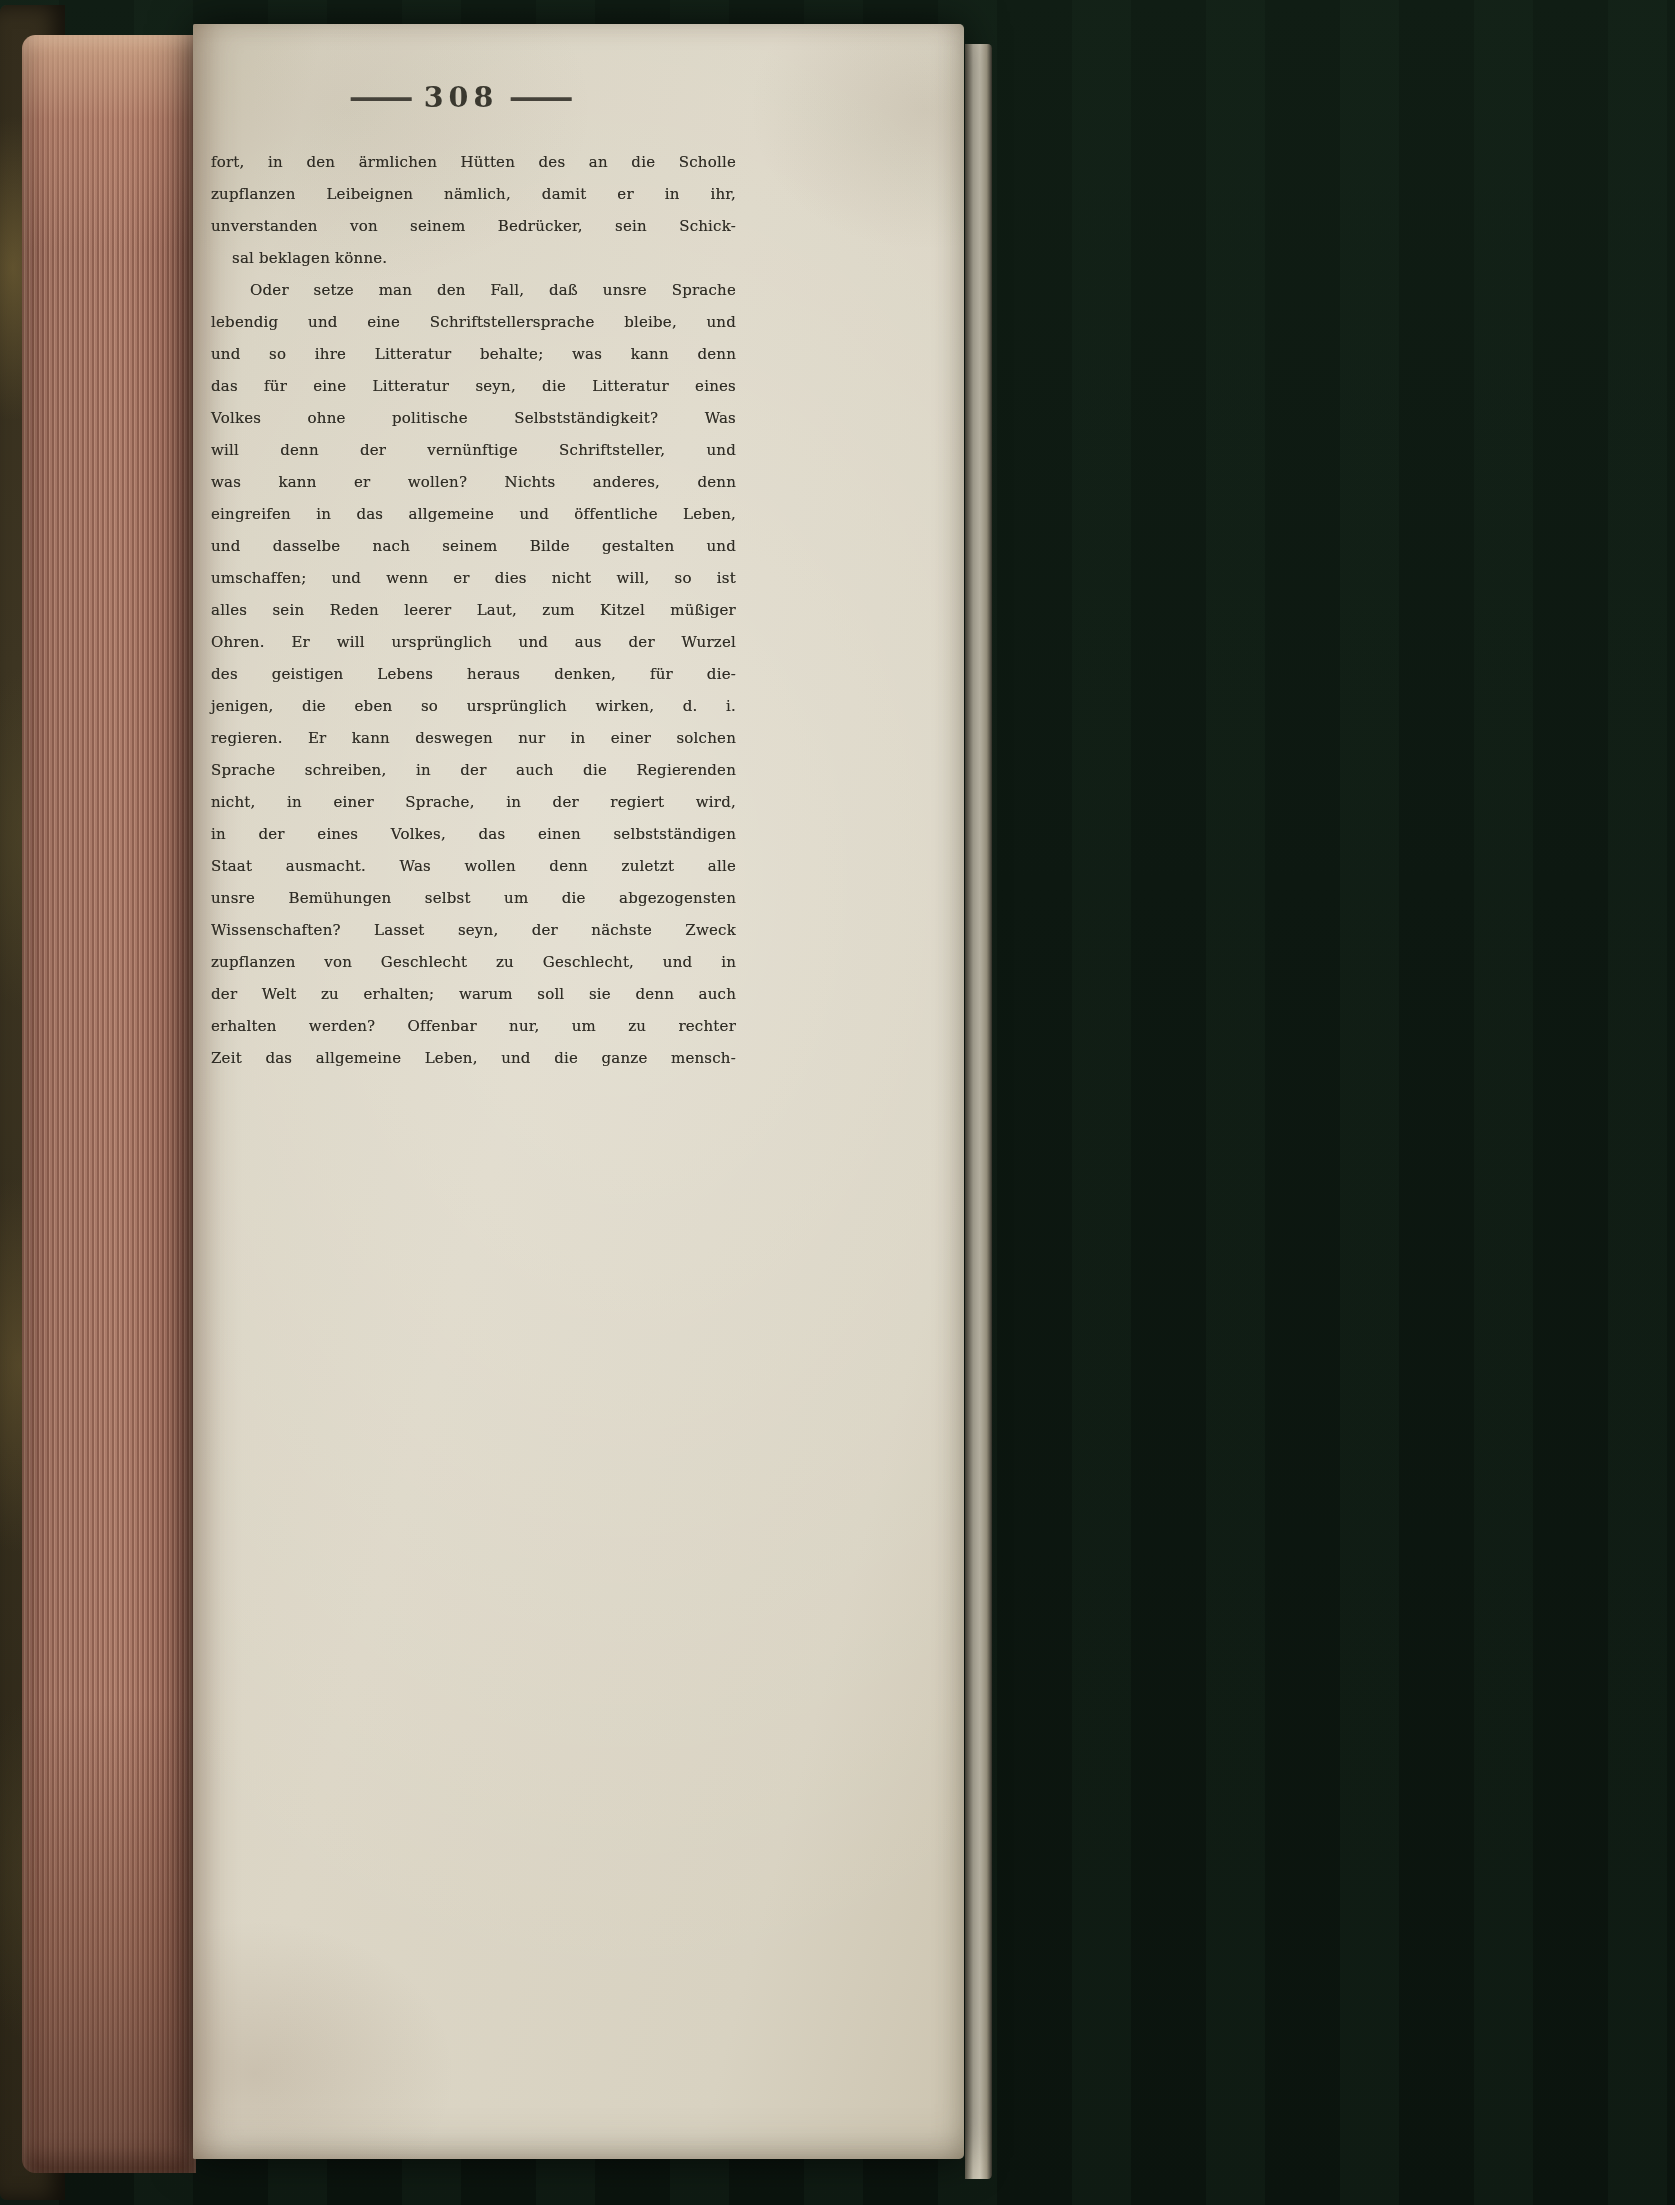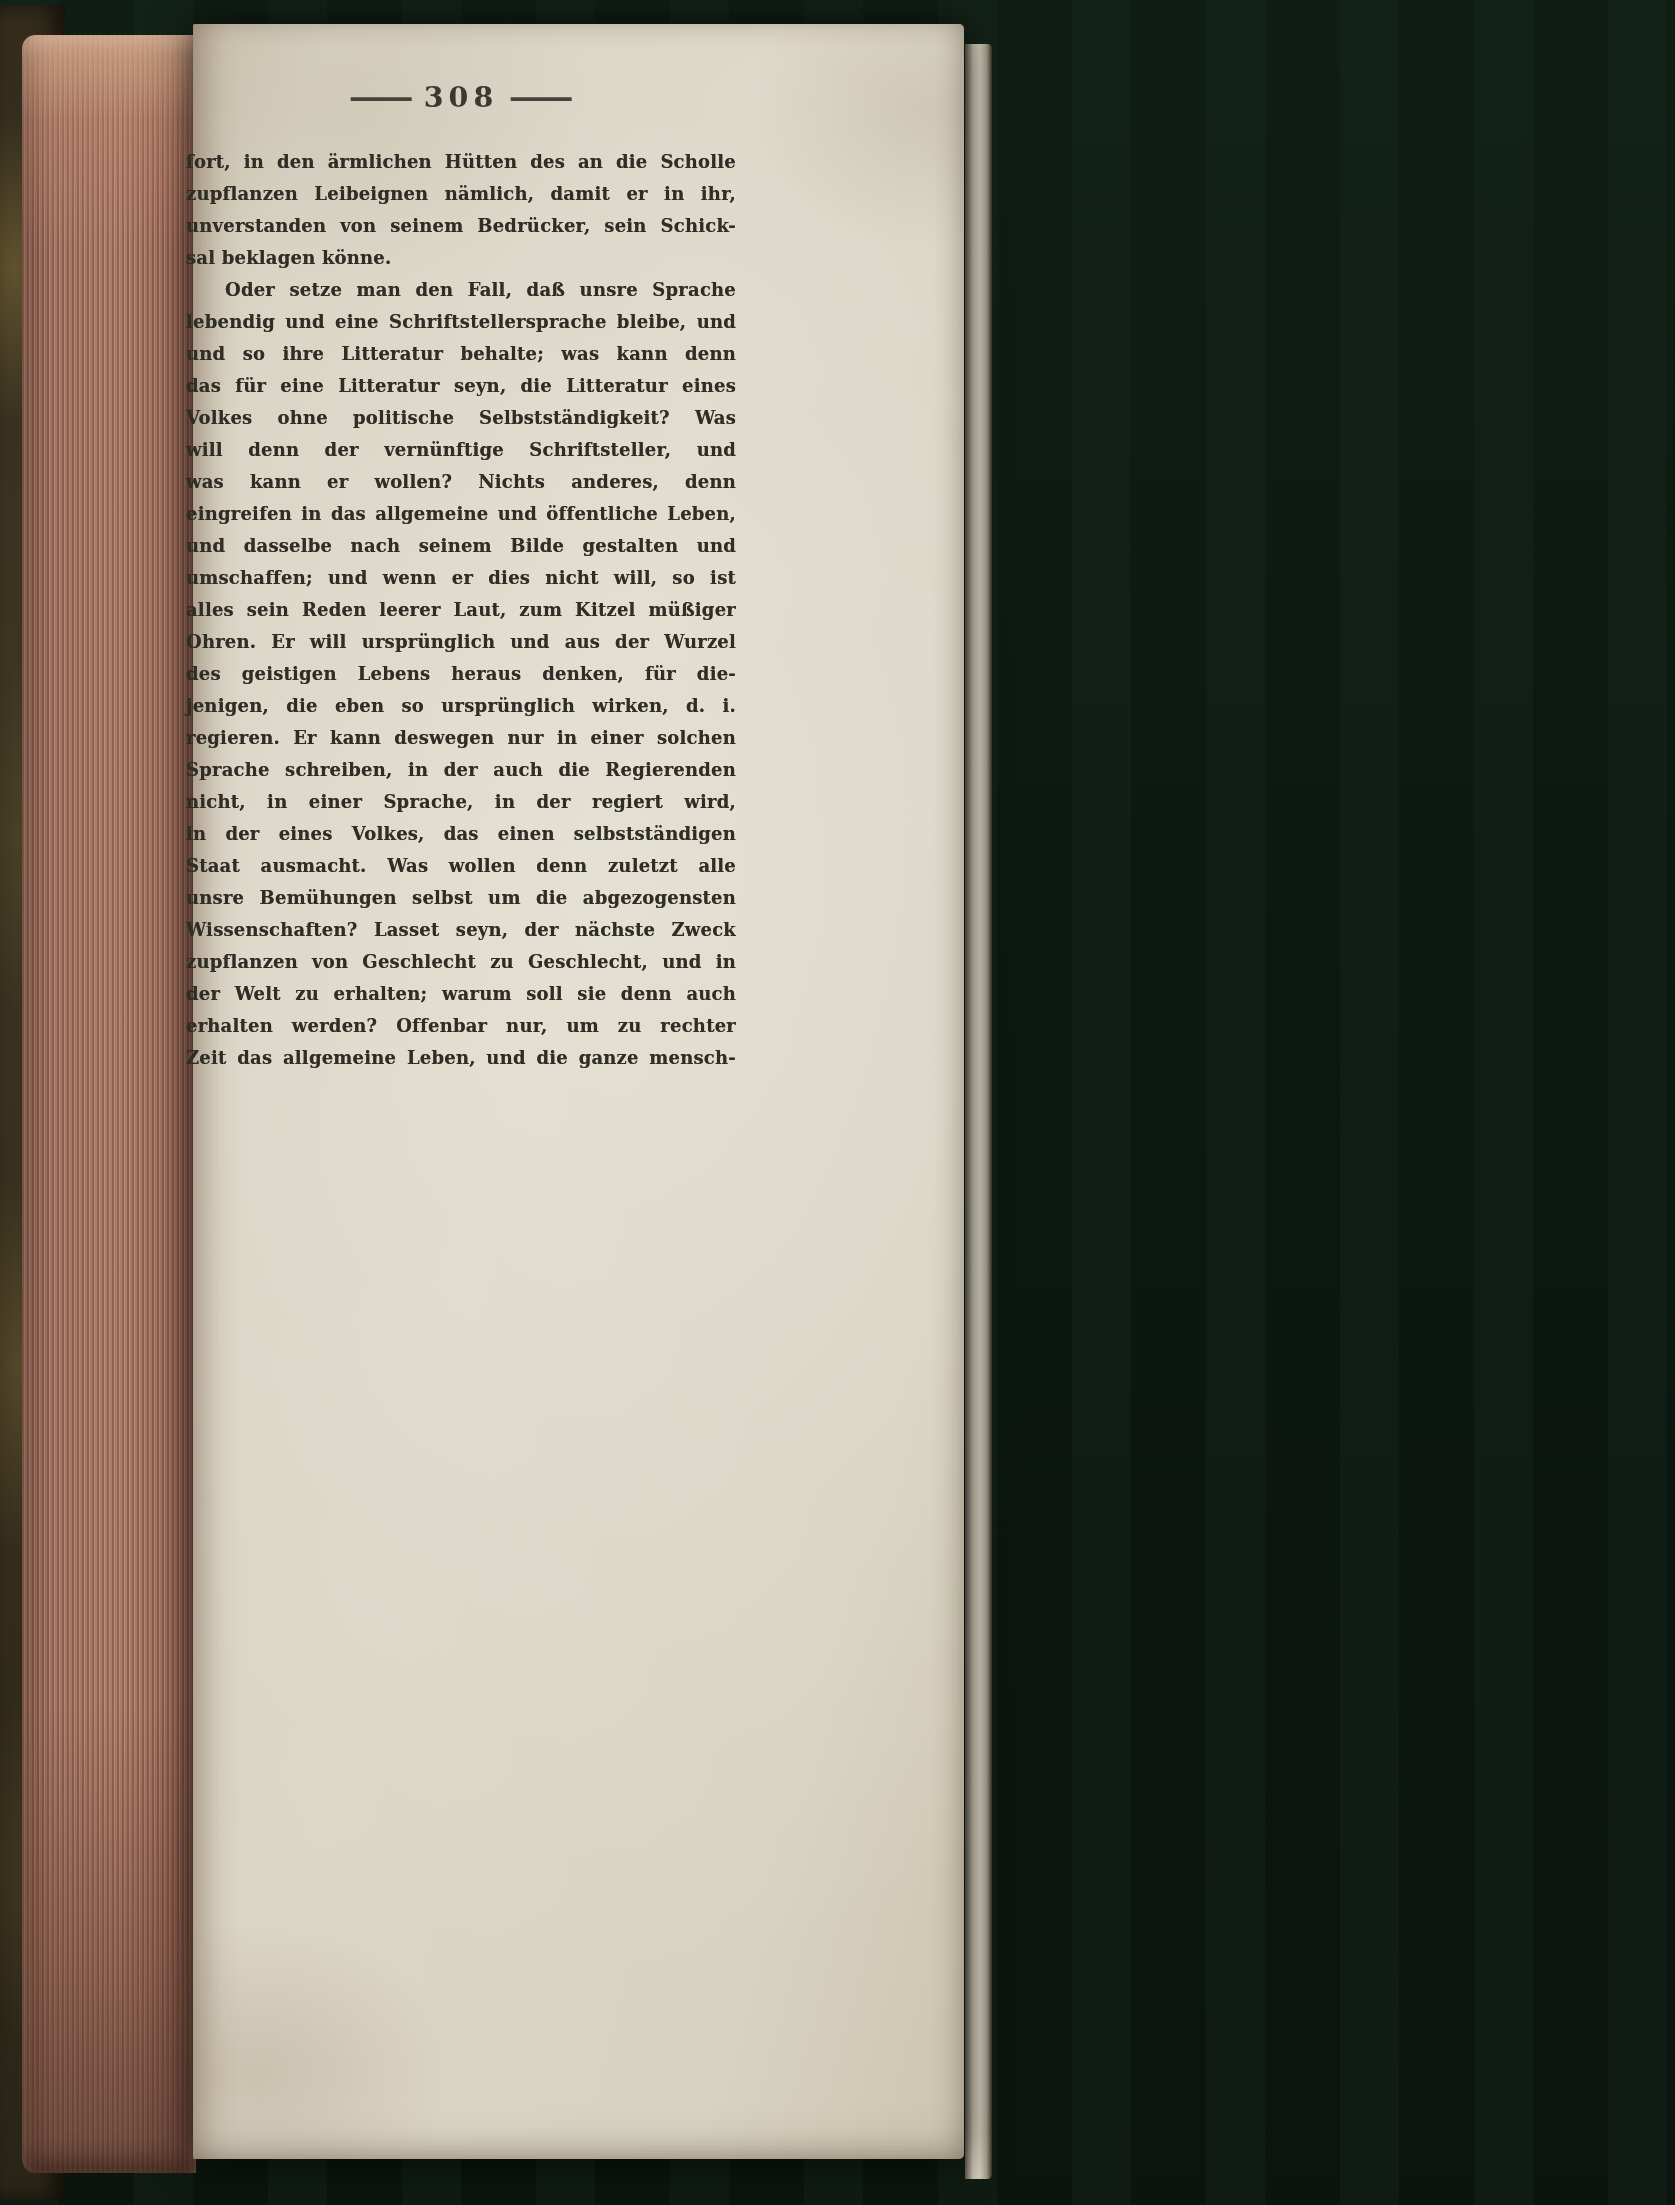--- a/index.html
+++ b/index.html
@@ -110,31 +110,32 @@
   .page-number { letter-spacing: 5px; }
 
   
   .text-block {
     position: absolute;
     left: 186px; top: 146px;
     width: 550px;
     z-index: 4;
   }
   .text-line {
-    font-size: 18px;
+    font-size: 15px;
     line-height: 32px;
-    font-weight: 700;
+    font-weight: 400;
     color: #2f2d26;
     text-align: justify;
     text-align-last: justify;
     white-space: normal;
     text-shadow: 0 0 0.4px rgba(45,40,30,0.55);
     letter-spacing: 0.2px;
+    padding-left: 25px;
   }
-  .text-line.para-end { text-align-last: left; }
+  .text-line.para-end { text-align-last: left; margin-left: 21px; }
   .text-line.indent { text-indent: 39px; }
 </style>
 </head>
 <body>
 
 <div class="stage">
 
   <div class="board"></div>
 
   <div class="fore-edge"></div>

